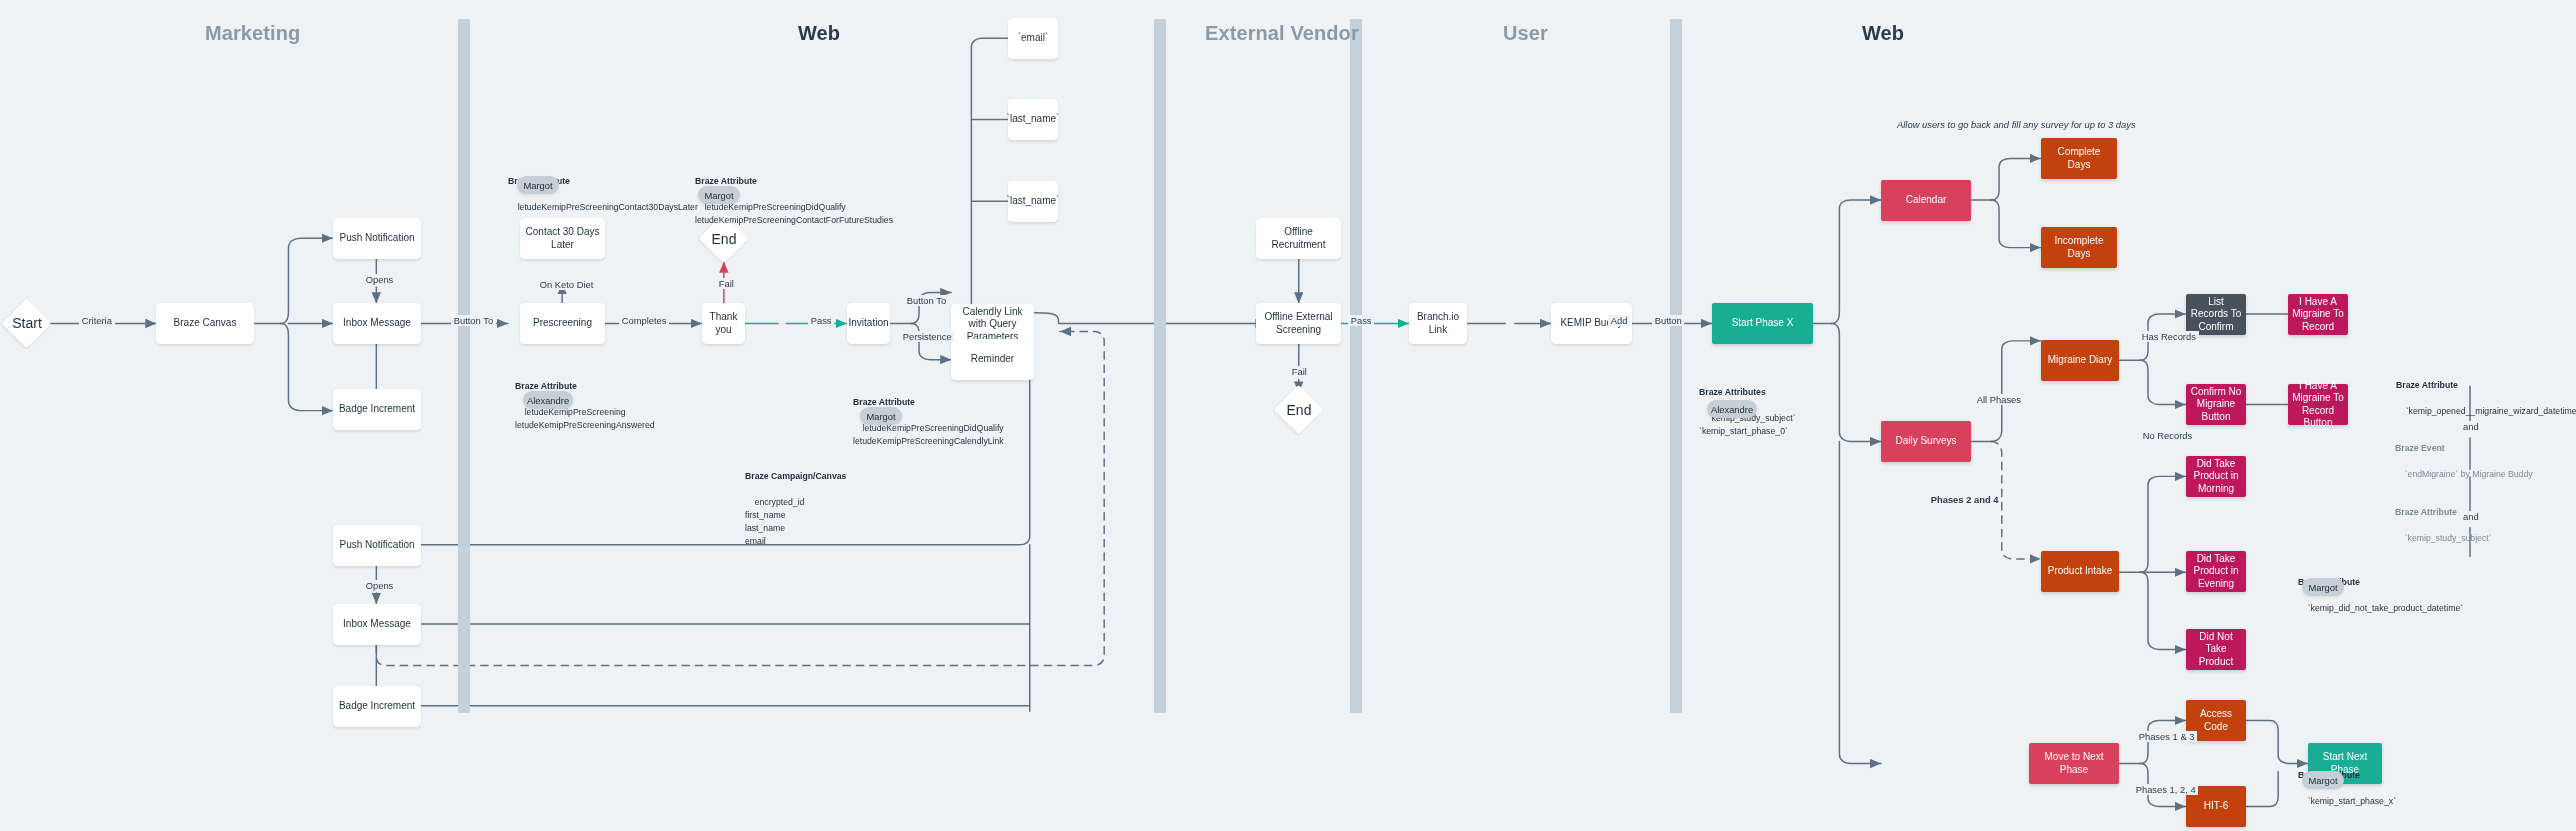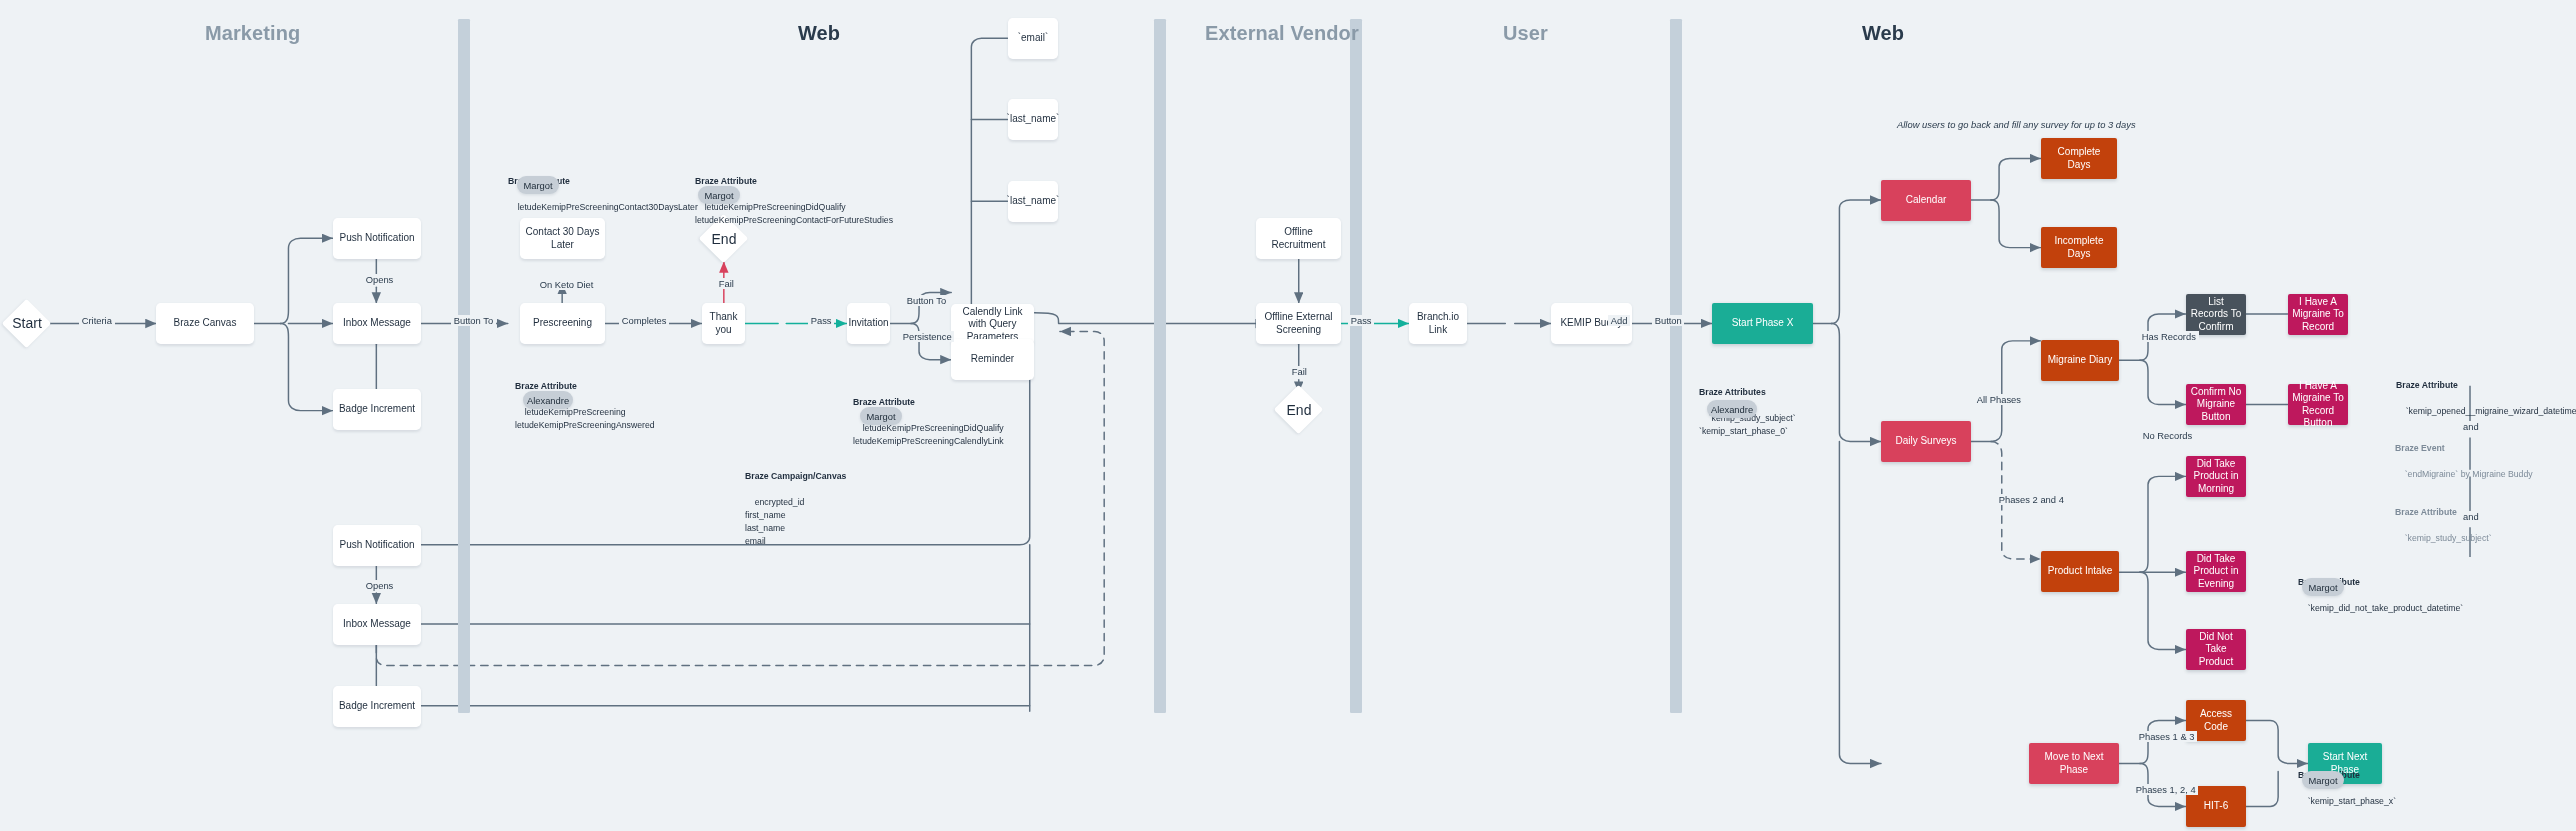--- a/index.html
+++ b/index.html
@@ -246,21 +246,21 @@
   <div class="edge-label" style="left:808px;top:315px;">Pass</div>
   <div class="edge-label" style="left:904px;top:295px;">Button To</div>
   <div class="edge-label" style="left:900px;top:331px;">Persistence</div>
   <div class="edge-label" style="left:1348px;top:315px;">Pass</div>
   <div class="edge-label" style="left:1289px;top:366px;">Fail</div>
   <div class="edge-label" style="left:1572px;top:315px;margin-left:36px;">Add</div>
   <div class="edge-label" style="left:1652px;top:315px;">Button</div>
   <div class="edge-label" style="left:363px;top:580px;">Opens</div>
 
   <div class="edge-label" style="left:1974px;top:394px;">All Phases</div>
-  <div class="edge-label" style="left:1996px;top:494px;">Phases 2 and 4</div>
+  <div class="edge-label" style="left:1928px;top:494px;font-weight:bold;">Phases 2 and 4</div>
   <div class="edge-label" style="left:2139px;top:331px;">Has Records</div>
   <div class="edge-label" style="left:2140px;top:388px;margin-top:42px;">No Records</div>
   <div class="edge-label" style="left:2136px;top:731px;">Phases 1 &amp; 3</div>
   <div class="edge-label" style="left:2133px;top:784px;">Phases 1, 2, 4</div>
 
   <div class="and-lbl" style="left:2461px;top:421px;">and</div>
   <div class="and-lbl" style="left:2461px;top:511px;">and</div>
 
   <div class="annot" style="left:1897px;top:119px;">Allow users to go back and fill any survey for up to 3 days</div>
 

